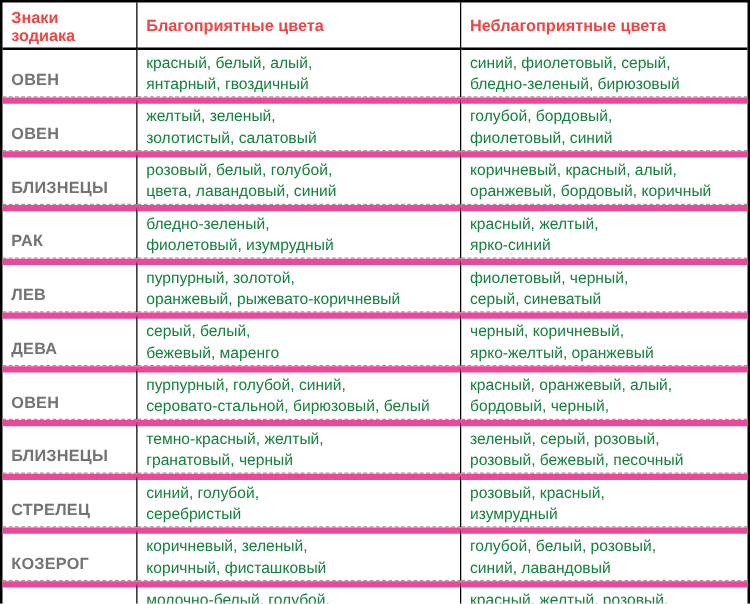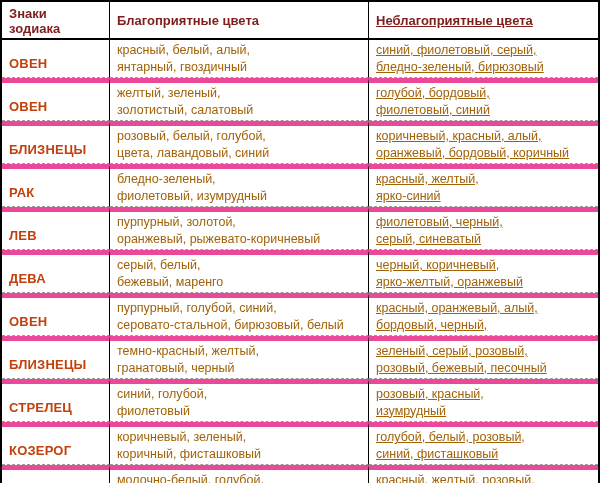--- a/index.html
+++ b/index.html
@@ -25,55 +25,55 @@
   }
   col.c-sign { width: 108px; }
   col.c-fav  { width: 259px; }
   col.c-unf  { width: 229px; }
 
   th, td {
     box-sizing: border-box;
     border-right: 1px solid #000000;
     overflow: hidden;
   }
-  th:last-child, td:last-child { border-right: none; text-decoration: underline; }
+  th:last-child, td:last-child { border-right: none; }
 
   thead tr { height: 38px; }
   th {
     text-align: left;
     font-size: 13px;
     font-weight: bold;
-    color: #7f1d1d;
+    color: #ef4444;
     border-bottom: 2px solid #000000;
     vertical-align: middle;
     padding: 2px 4px 2px 7px;
     white-space: pre-line;
     line-height: 15px;
   }
   th.h-sign { vertical-align: top; padding-top: 4px; }
 
   tbody tr { height: 37px; }
   tbody td {
     border-top: 5px solid #ec4899;
     border-bottom: 1px dashed #9b9b9b;
   }
   tbody tr:first-child td { border-top: none; }
   tbody tr:last-child td { border-bottom: none; }
 
   td.sign {
     font-weight: bold;
     font-size: 13px;
-    color: #c2410c;
+    color: #737373;
     vertical-align: bottom;
     padding: 2px 3px 6px 7px;
     letter-spacing: 0.2px;
   }
   td.colors {
     font-size: 12.5px;
-    color: #a16207;
+    color: #15803d;
     vertical-align: middle;
     padding: 2px 3px 2px 7px;
     line-height: 16.5px;
     white-space: pre-line;
   }
 </style>
 </head>
 <body>
 
 <div class="page">
@@ -144,30 +144,30 @@
       <tr>
         <td class="sign">БЛИЗНЕЦЫ</td>
         <td class="colors">темно-красный, желтый,
 гранатовый, черный</td>
         <td class="colors">зеленый, серый, розовый,
 розовый, бежевый, песочный</td>
       </tr>
       <tr>
         <td class="sign">СТРЕЛЕЦ</td>
         <td class="colors">синий, голубой,
-фиолетовый</td>
+серебристый</td>
         <td class="colors">розовый, красный,
 изумрудный</td>
       </tr>
       <tr>
         <td class="sign">КОЗЕРОГ</td>
         <td class="colors">коричневый, зеленый,
 коричный, фисташковый</td>
         <td class="colors">голубой, белый, розовый,
-синий, фисташковый</td>
+синий, лавандовый</td>
       </tr>
       <tr>
         <td class="sign">ВОДОЛЕЙ</td>
         <td class="colors">молочно-белый, голубой,
 серебристый</td>
         <td class="colors">красный, желтый, розовый,
 цвет ржавчины, коричневый</td>
       </tr>
       <tr>
         <td class="sign">РЫБЫ</td>

